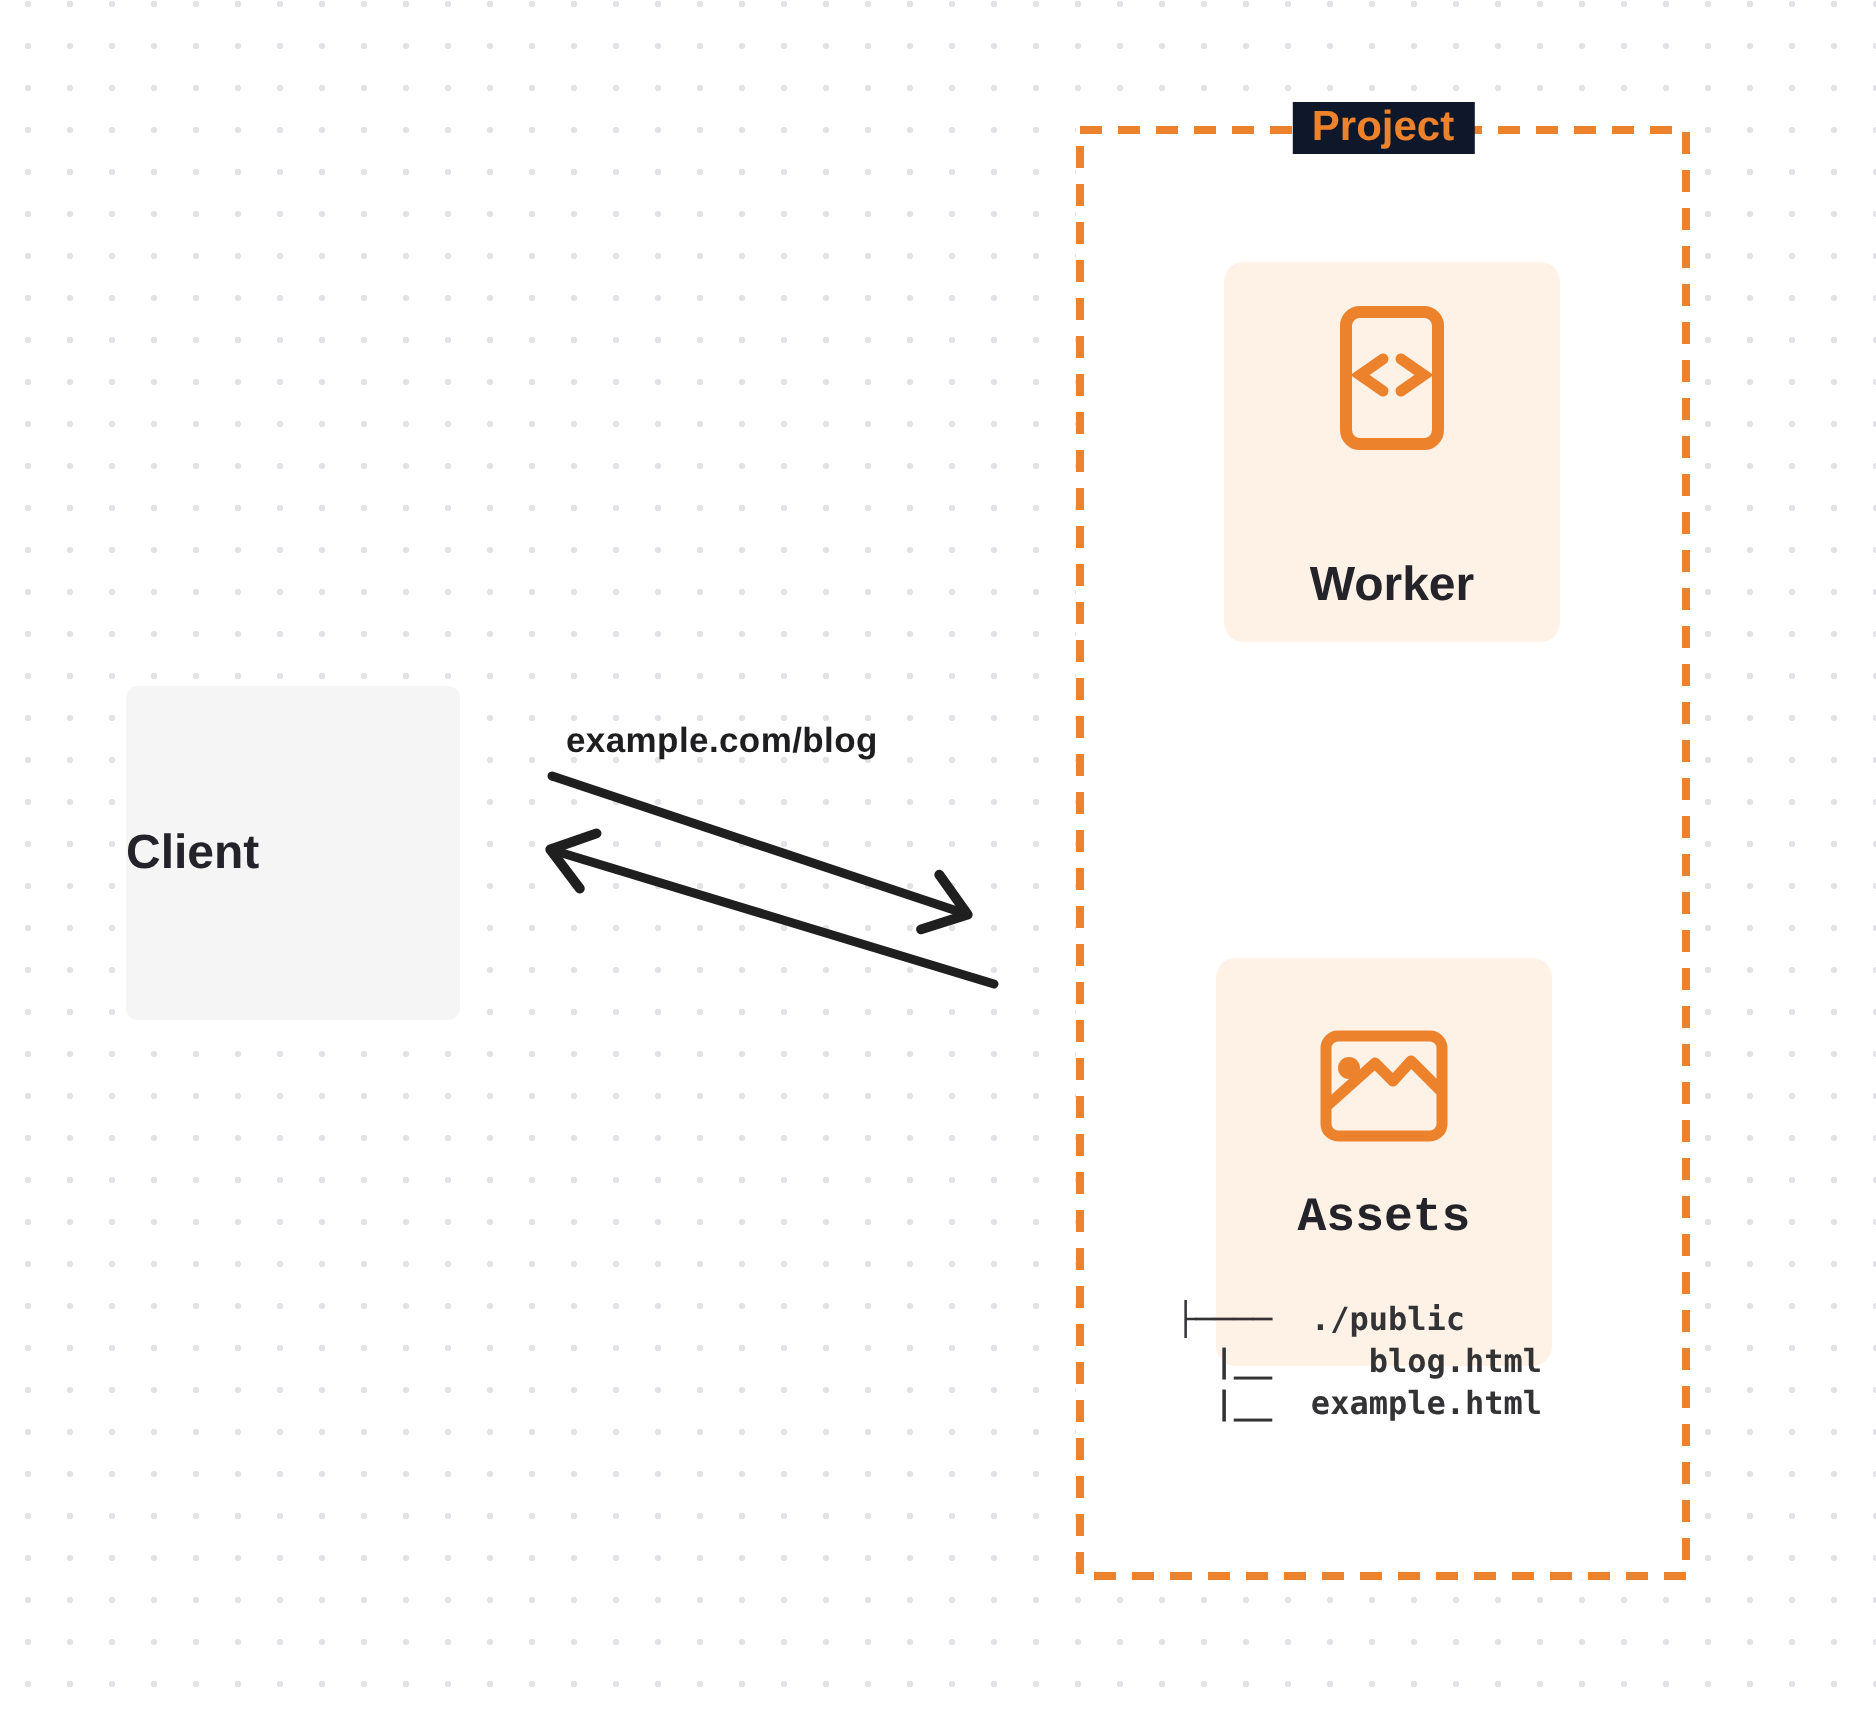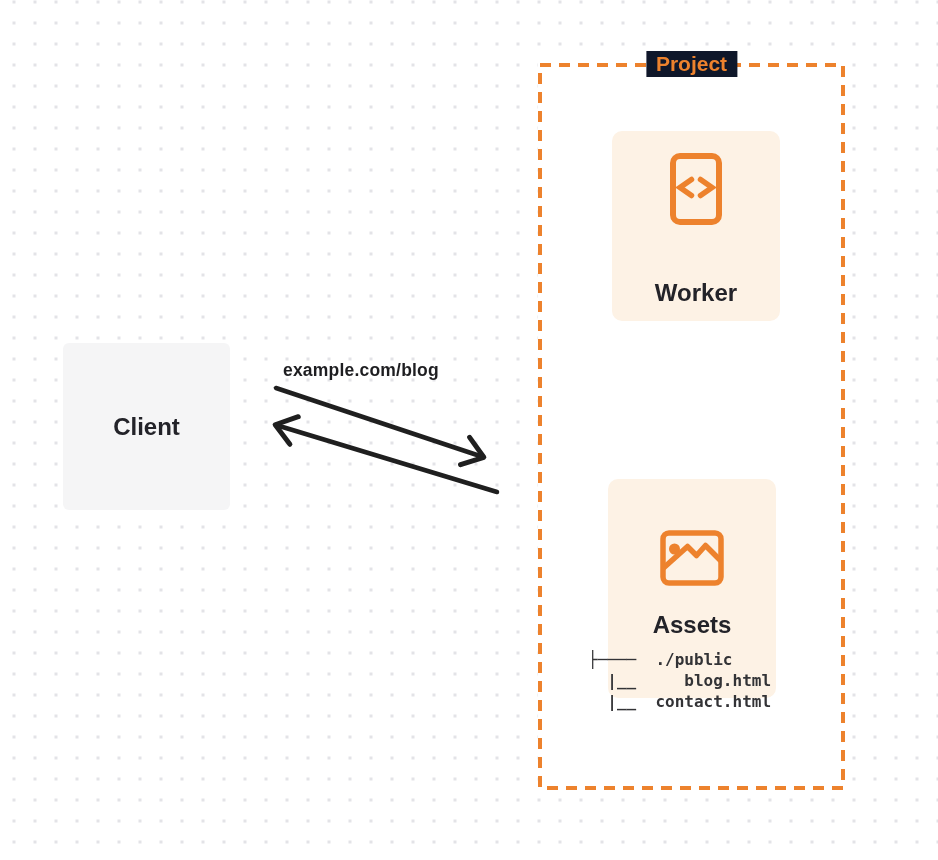--- a/index.html
+++ b/index.html
@@ -9,21 +9,21 @@
     overflow:hidden;
     background-color:#ffffff;
     background-image: radial-gradient(circle, #e3e3e7 1.6px, rgba(0,0,0,0) 1.6px);
     background-size: 21px 21px;
     background-position: 3.5px -8.5px;
     font-family:"Liberation Sans", sans-serif;
   }
   .client-node {
     position:absolute; left:63px; top:343px; width:167px; height:167px;
     background:#f5f5f6; border-radius:6px;
-    display:flex; align-items:center; justify-content:center;
+    display:flex; align-items:center; justify-content:flex-start;
   }
   .node-label { font-size:24px; font-weight:700; color:#232329; }
   .request-label {
     position:absolute; left:283px; top:360px;
     font-size:17.5px; font-weight:700; color:#1e1e21; letter-spacing:0.2px;
   }
   .arrows-layer { position:absolute; left:0; top:0; width:938px; height:860px; pointer-events:none; }
   .project-box {
     position:absolute; left:538px; top:63px; width:307px; height:727px;
     background:#ffffff;
@@ -35,21 +35,21 @@
     font-size:21px; font-weight:700; color:#ed822d; white-space:nowrap;
     z-index:2; line-height:26px;
   }
   .card {
     position:absolute; width:168px; height:168px;
     background:#fdf2e5; border-radius:10px;
     display:flex; flex-direction:column; align-items:center;
   }
   .card.worker { left:74px; top:68px; padding-top:22px;gap:28px; }
   .card.worker .card-label { margin-top:26px; }
-  .card.assets { left:70px; top:416px; padding-top:51px; }
+  .card.assets { left:70px; top:416px; padding-top:36px;font-family:Liberation Mono, monospace; }
   .card.assets .card-label { margin-top:25px; }
   .card-label { font-size:24px; font-weight:700; color:#232329; }
   .file-tree {
     position:absolute; left:50px; top:586px;
     font-family:"DejaVu Sans Mono", monospace;
     font-size:16px; line-height:21px; font-weight:700; color:#333336;
   }
   .tree-line { white-space:pre; }
 </style>
 </head>
@@ -93,17 +93,17 @@
         <rect x="3" y="3" width="58" height="50" rx="6" fill="none" stroke="#ed822d" stroke-width="5.5"></rect>
         <circle cx="14.5" cy="19" r="5.5" fill="#ed822d"></circle>
         <path d="M4 37.5 L27.5 16.5 L36.5 25.5 L45.5 15.5 L60 30" fill="none" stroke="#ed822d" stroke-width="5.5" stroke-linecap="round" stroke-linejoin="round"></path>
       </svg>
       <span class="card-label">Assets</span>
     </div>
 
     <div class="file-tree">
       <div class="tree-line">├────  ./public</div>
       <div class="tree-line">  |__     blog.html</div>
-      <div class="tree-line">  |__  contact.html</div>
+      <div class="tree-line">  |__  example.html</div>
     </div>
   </div>
 
 </div>
 
 </body></html>

